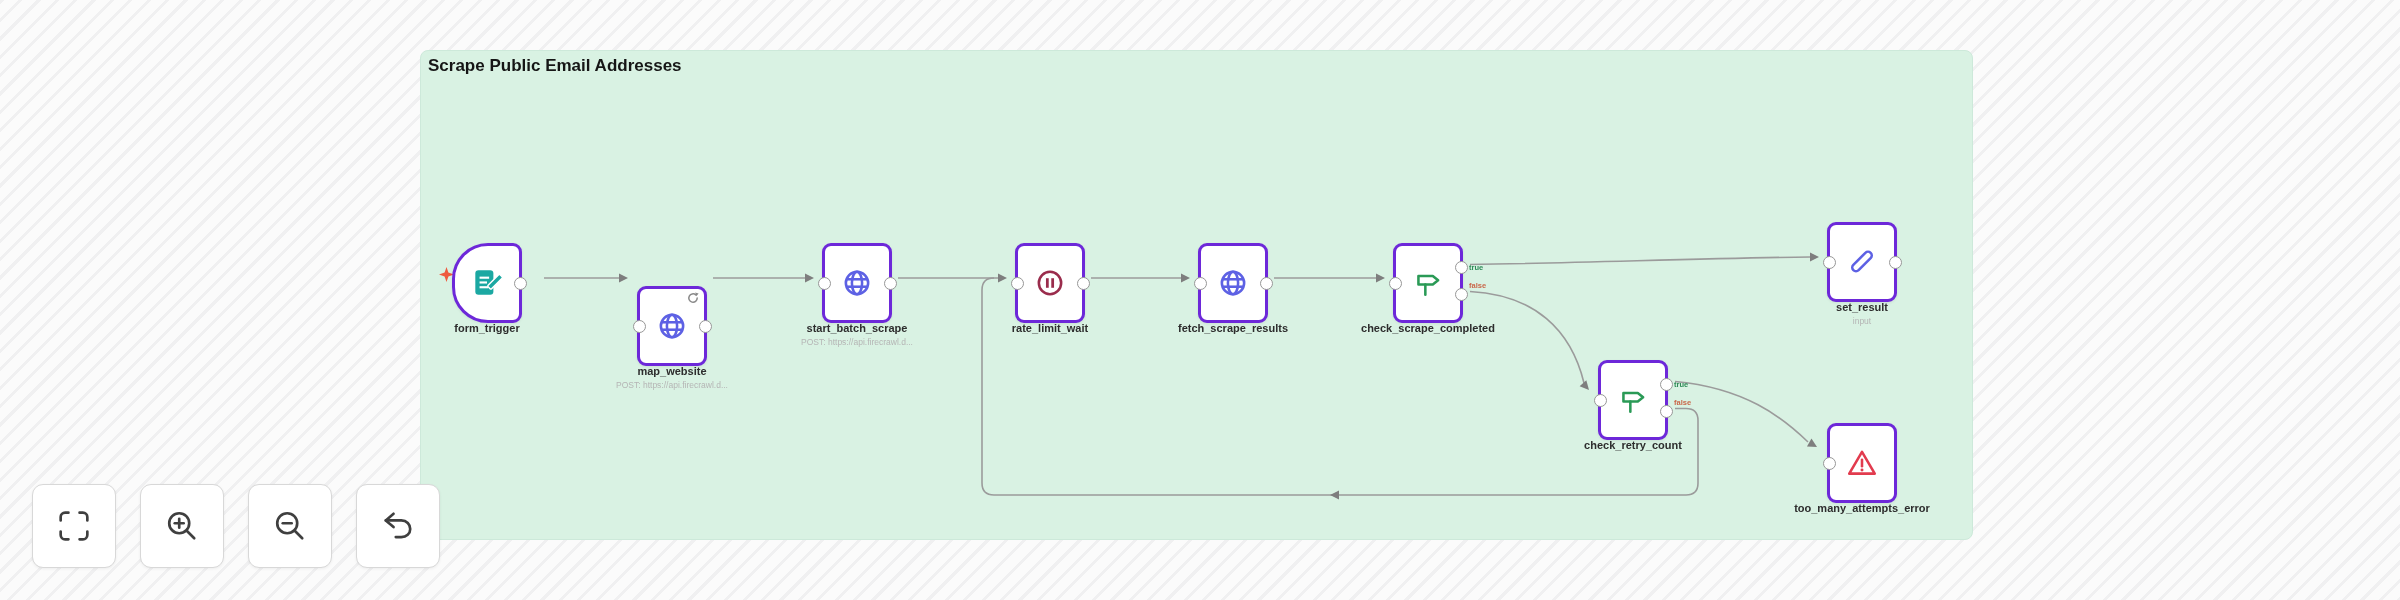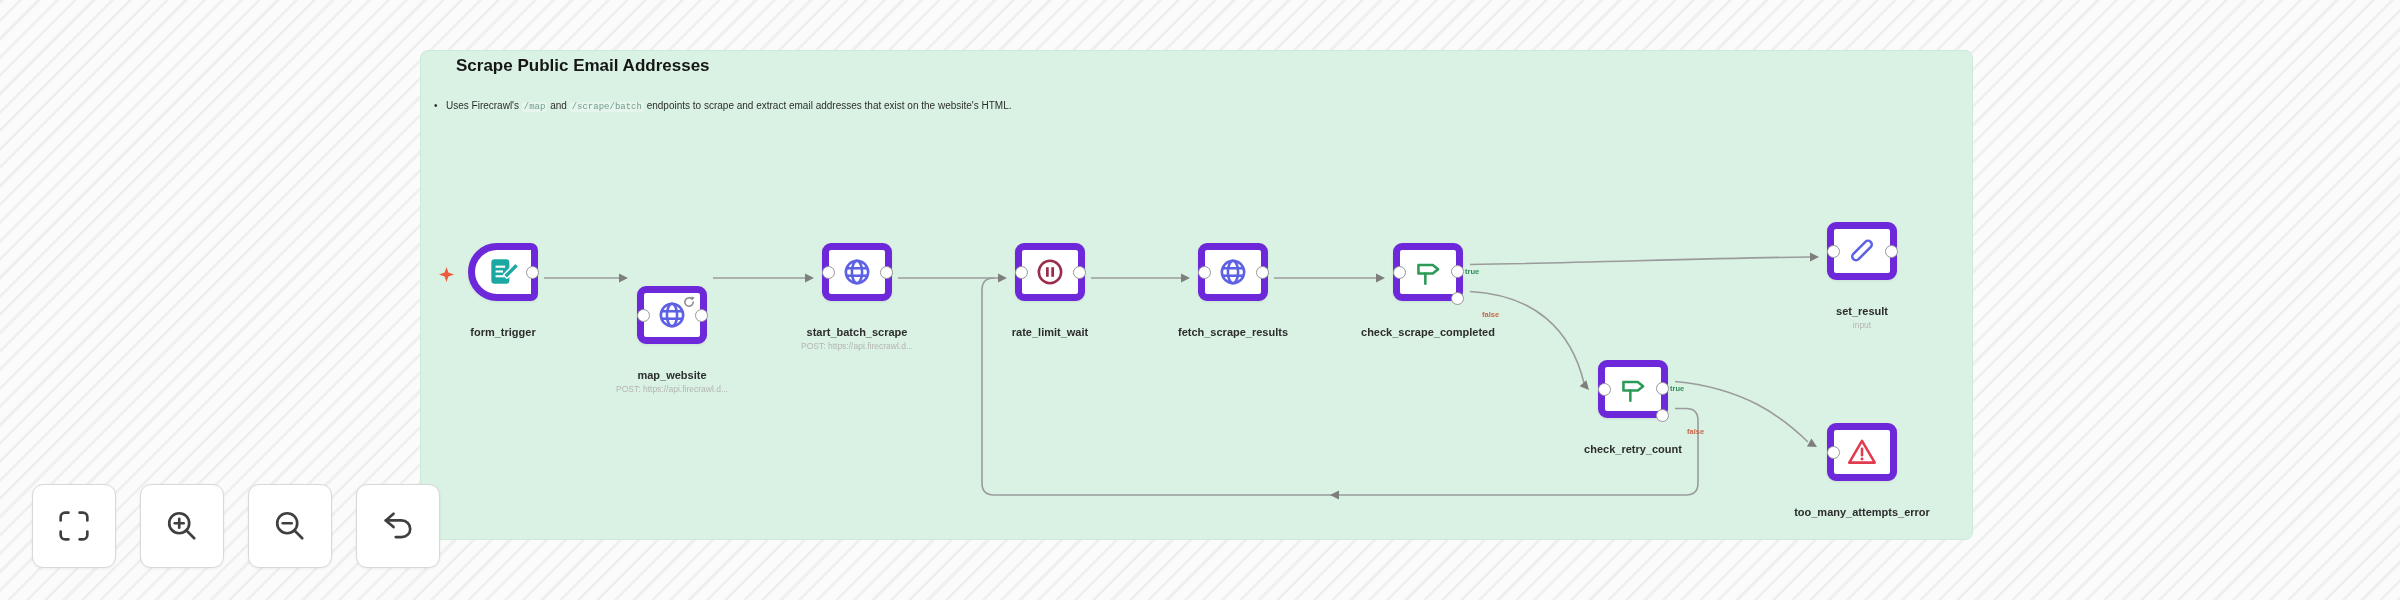--- a/index.html
+++ b/index.html
@@ -8,56 +8,56 @@
     font-family:"Liberation Sans", sans-serif;
     background-color:#fbfbfb;
     background-image:repeating-linear-gradient(135deg,#f0f0f1 0px,#f0f0f1 3px,transparent 3px,transparent 13px);
   }
   
   .sticky{
     position:absolute;left:420px;top:50px;width:1553px;height:490px;
     background:#d9f2e3;border:1px solid #cde9da;border-radius:8px;box-sizing:border-box;
   }
   .sticky-title{
-    position:absolute;left:456px;top:56px;font-size:17px;font-weight:bold;color:#161616;
+    position:absolute;left:428px;top:56px;font-size:17px;font-weight:bold;color:#161616;
   }
   .sticky-bullets{
     position:absolute;left:434px;top:98px;font-size:10px;color:#2e2e2e;line-height:15px;
   }
   .sticky-bullets .row{white-space:nowrap;}
   .sticky-bullets .dot{display:inline-block;width:12px;color:#2e2e2e;}
   .code{
     font-family:"Liberation Mono", monospace;font-size:9px;color:#6f9c8d;
     background:rgba(255,255,255,0.35);border-radius:2px;padding:0 2px;
   }
   
   .wires{position:absolute;left:0;top:0;z-index:2;}
   .wire{stroke:#9b9b9b;stroke-width:1.6;fill:none;}
   .arrow{fill:#7e7e7e;}
   
   .node{
-    position:absolute;width:70px;height:58px;background:#ffffff;
-    border:7px solid #6d28d9;border-radius:9px;box-sizing:border-box;z-index:3;
+    position:absolute;width:70px;height:80px;background:#ffffff;
+    border:3px solid #6d28d9;border-radius:9px;box-sizing:border-box;z-index:3;
     box-shadow:0 1px 3px rgba(0,0,0,0.07);
     display:flex;align-items:center;justify-content:center;text-decoration:underline;
   }
   .node.trigger{border-radius:36px 9px 9px 36px;}
   .port{
     position:absolute;width:13px;height:13px;border-radius:50%;
     background:#fff;border:1.5px solid #979797;box-sizing:border-box;z-index:4;
   }
   .port.in{left:-7.5px;top:50%;margin-top:-6.5px;}
   .port.out{right:-7.5px;top:50%;margin-top:-6.5px;}
   .port.out-a{right:-7.5px;top:15px;margin-top:0;}
   .port.out-b{right:-7.5px;top:42px;margin-top:0;}
   .port-label{
     position:absolute;left:calc(100% + 9px);font-size:7.5px;font-weight:bold;white-space:nowrap;z-index:4;
   }
   .port-label.t{top:17px;color:#2e8b57;}
-  .port-label.f{top:60px;color:#c9674a;margin-left:17px;}
+  .port-label.f{top:35px;color:#c9674a;}
   .node-label{
     position:absolute;top:76px;left:50%;transform:translateX(-50%);
     font-size:11px;font-weight:bold;color:#2d2d2d;white-space:nowrap;text-align:center;z-index:3;
   }
   .node-label.wrap{white-space:normal;width:136px;word-break:break-all;line-height:13px;}
   .node-sub{
     position:absolute;top:91px;left:50%;transform:translateX(-50%);
     font-size:8.5px;color:#b5b5b5;white-space:nowrap;text-align:center;z-index:3;
   }
   .retry-badge{position:absolute;top:3px;right:5px;width:12px;height:12px;z-index:4;}
@@ -72,21 +72,20 @@
   .ctrl svg{width:40px;height:40px;}
   .ctrl .st{stroke:#3f3f3f;stroke-width:2.4;fill:none;stroke-linecap:round;stroke-linejoin:round;}
   .icon-svg{display:block;}
 </style>
 </head>
 <body>
 
 <div class="sticky"></div>
 <div class="sticky-title">Scrape Public Email Addresses</div>
 <div class="sticky-bullets">
-  <div class="row"><span class="dot">•</span><span>Uses Firecrawl's </span><span class="code">/map</span><span> and </span><span class="code">/scrape/batch</span><span> endpoints to scrape and extract email addresses that exist on the website's HTML.</span></div>
 </div>
 
 <svg class="wires" width="2400" height="600">
   <path class="wire" d="M544,278 L619,278"></path>
   <polygon class="arrow" points="619,273.5 628,278 619,282.5"></polygon>
   <path class="wire" d="M713,278 L805,278"></path>
   <polygon class="arrow" points="805,273.5 814,278 805,282.5"></polygon>
   <path class="wire" d="M898,278 L998,278"></path>
   <polygon class="arrow" points="998,273.5 1007,278 998,282.5"></polygon>
   <path class="wire" d="M1091,278 L1181,278"></path>
@@ -100,21 +99,21 @@
   <path class="wire" d="M1675,381.5 C1745,388 1782,417 1808,442"></path>
   <polygon class="arrow" points="-9,-4.5 0,0 -9,4.5" transform="translate(1817,447) rotate(30)"></polygon>
   <path class="wire" d="M1675,408.5 L1686,408.5 Q1698,408.5 1698,420.5 L1698,483 Q1698,495 1686,495 L994,495 Q982,495 982,483 L982,290 Q982,278 994,278"></path>
   <polygon class="arrow" points="1339,490.5 1330,495 1339,499.5"></polygon>
 </svg>
 
 <svg class="spark" viewBox="0 0 17 17">
   <path d="M8.5 1 L10.4 6.6 L16 8.5 L10.4 10.4 L8.5 16 L6.6 10.4 L1 8.5 L6.6 6.6 Z" fill="#ee5b3f"></path>
 </svg>
 
-<div class="node trigger" style="left:468px;top:243px;align-items:center;">
+<div class="node trigger" style="left:452px;top:243px;align-items:center;">
   <svg width="34" height="34" viewBox="0 0 32 32" class="icon-svg">
     <rect x="5" y="4" width="17" height="23" rx="3" fill="#1ba8a2"></rect>
     <rect x="9" y="10" width="9" height="2" fill="#fff"></rect>
     <rect x="9" y="14.5" width="7" height="2" fill="#fff"></rect>
     <rect x="9" y="19" width="8" height="2" fill="#fff"></rect>
     <g transform="rotate(45 22 16)">
         <rect x="20" y="6" width="4.6" height="16" rx="1" fill="#1ba8a2" stroke="#fff" stroke-width="1.4"></rect>
       </g>
   </svg>
   <div class="port out"></div>

